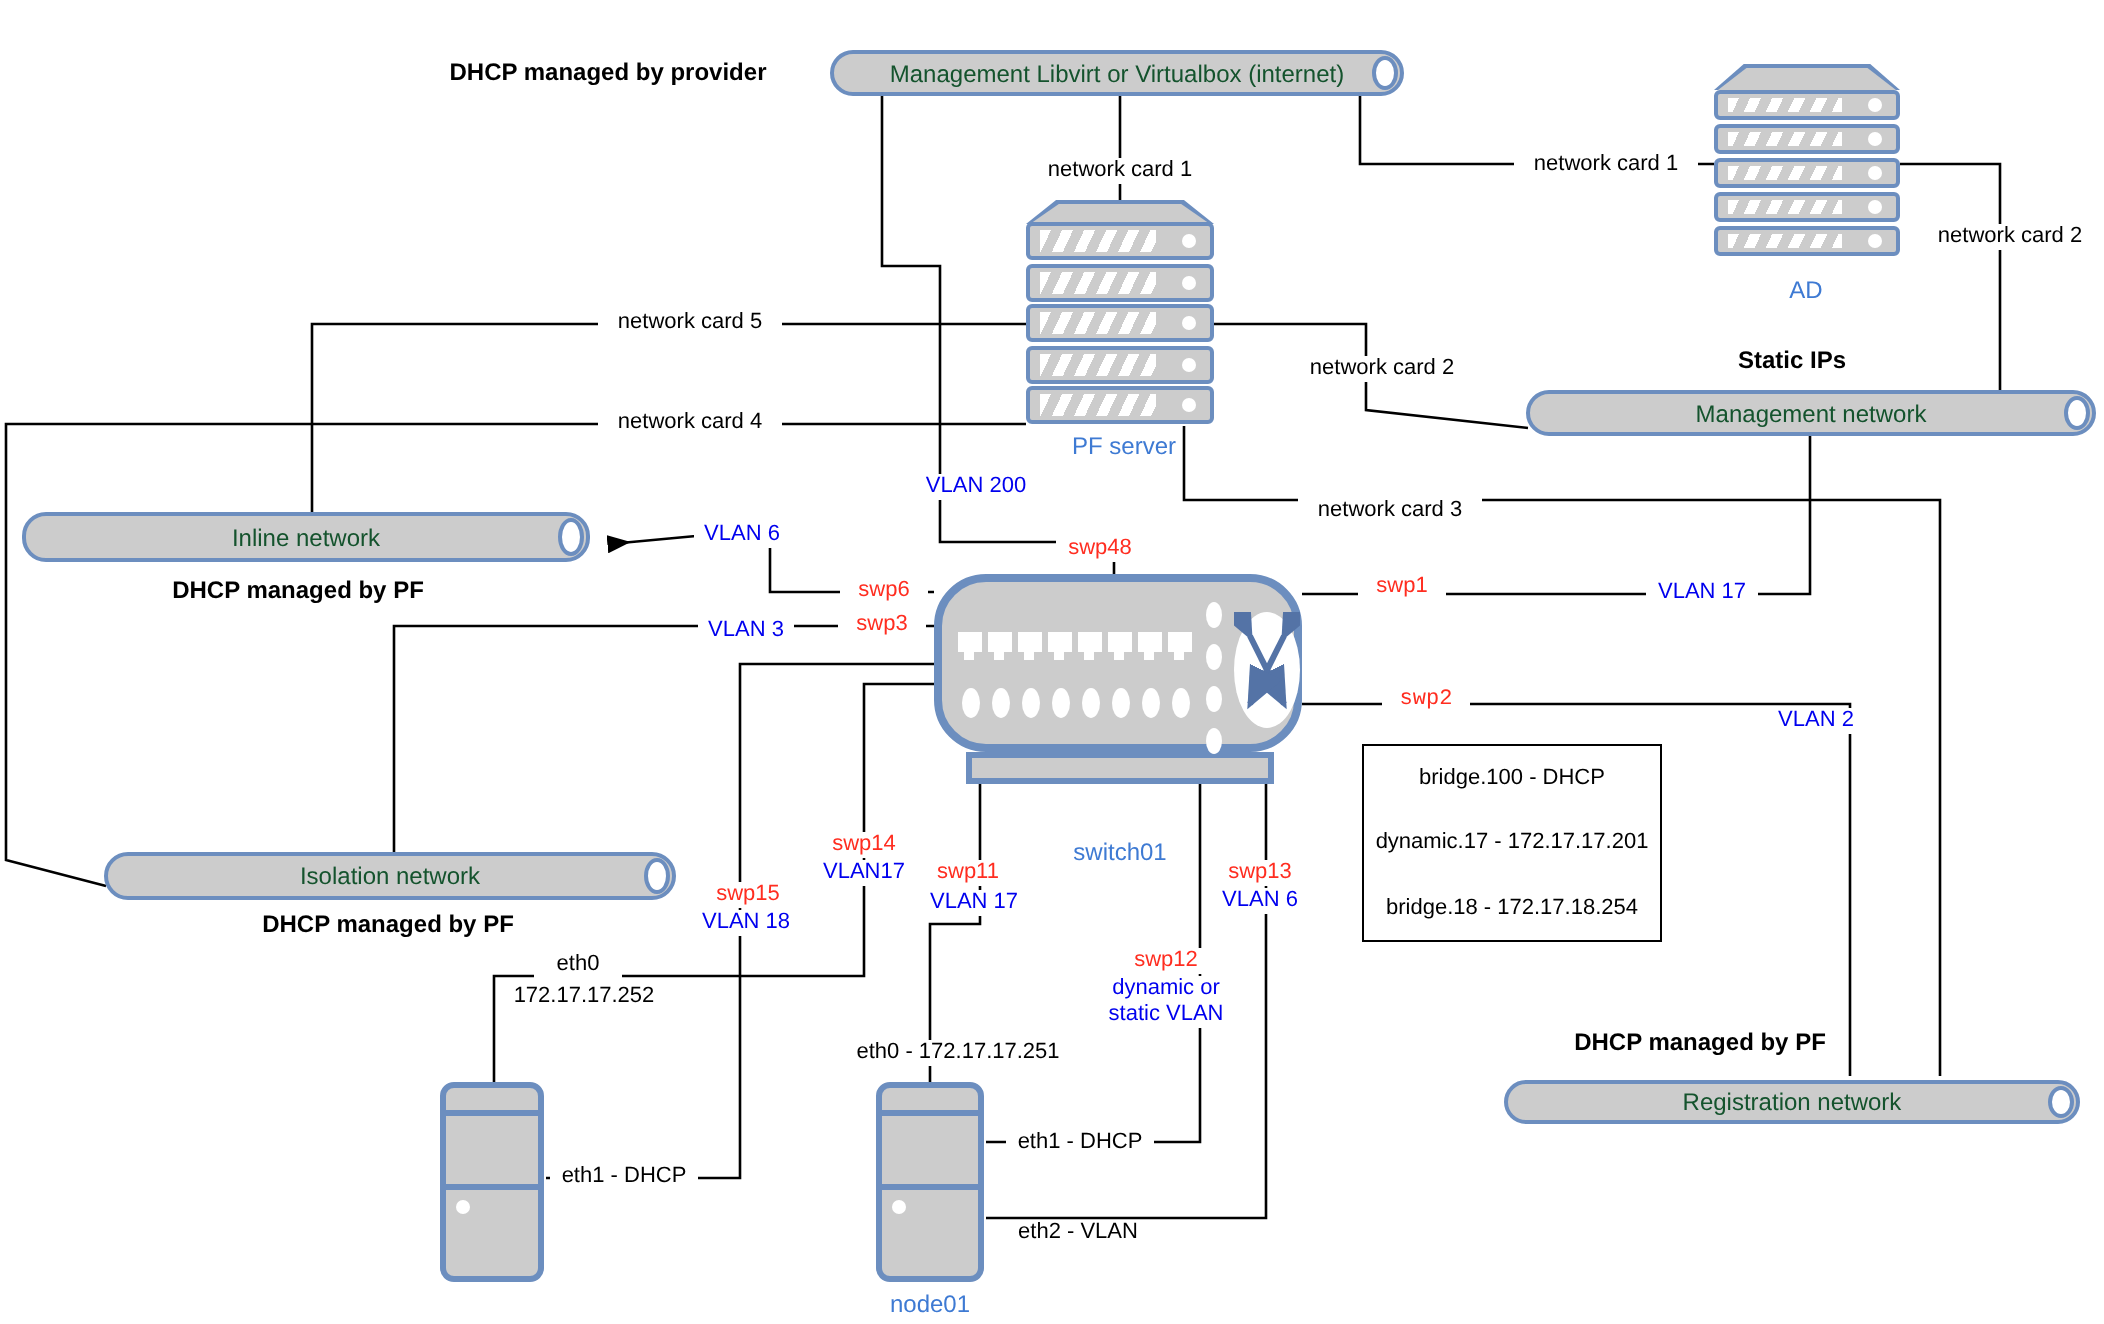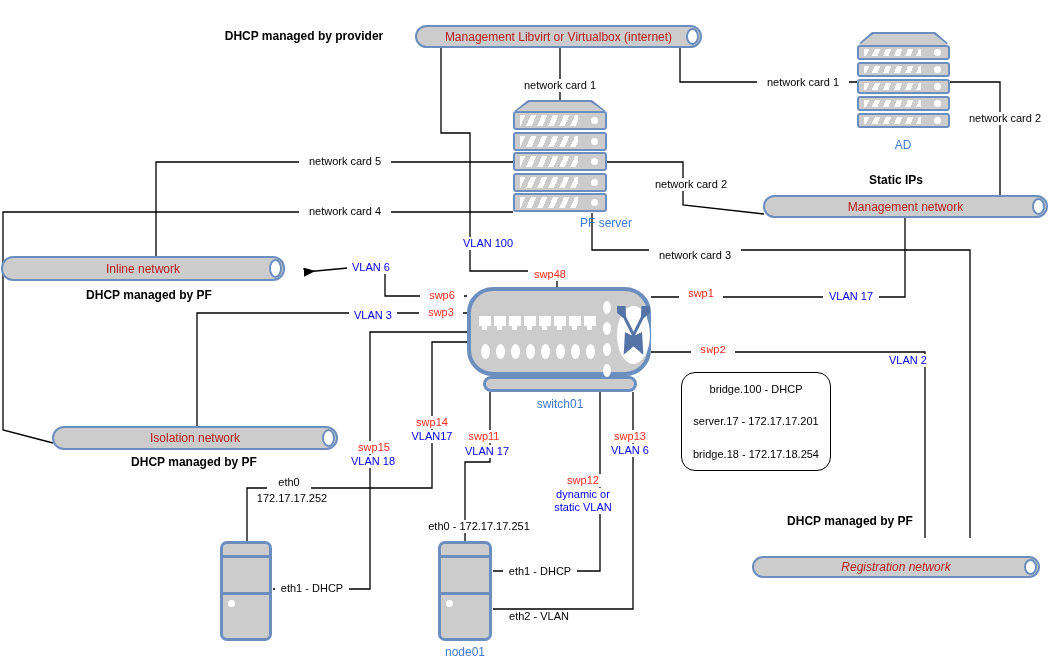--- a/index.html
+++ b/index.html
@@ -1,23 +1,23 @@
 <!DOCTYPE html>
 <html><head>
 <meta charset="utf-8">
 <style>
   html,body{margin:0;padding:0;}
   body{width:1052px;height:662px;position:relative;background:#fff;
        font-family:"Liberation Sans", sans-serif; overflow:hidden;}
   #wires{position:absolute;left:0;top:0;z-index:1;}
-  .shape{position:absolute;z-index:2;box-sizing:border-box;border-radius:14px;}
+  .shape{position:absolute;z-index:2;box-sizing:border-box;}
   
   .pipe{background:#ccc;border:2px solid #6c8ebf;border-radius:12px;
         display:flex;align-items:center;justify-content:center;
-        color:#b91c1c;font-size:12px;white-space:nowrap;}
+        color:#14532d;font-size:12px;white-space:nowrap;}
   .pipe::after{content:"";position:absolute;right:1px;top:1px;bottom:1px;width:13px;
         background:#fff;border:2px solid #6c8ebf;border-radius:50%;box-sizing:border-box;}
   
   .trap{clip-path:polygon(16% 0,84% 0,100% 100%,0 100%);background:#6c8ebf;}
   .trap .in{position:absolute;left:2px;right:2px;top:2px;bottom:0;
         clip-path:polygon(16% 0,84% 0,100% 100%,0 100%);background:#ccc;}
   .slat{position:relative;background:#ccc;border:2px solid #6c8ebf;border-radius:3px;
         box-sizing:border-box;}
   .slat .stripes{position:absolute;left:5px;top:2px;bottom:2px;width:64%;
         background:repeating-linear-gradient(115deg,#fff 0 5px,rgba(0,0,0,0) 5px 10px);}
@@ -82,27 +82,27 @@
     <polyline points="633,392 633,609 493,609"></polyline>
   </g>
 </svg>
 
 <div class="shape pipe" style="left:415px;top:25px;width:287px;height:23px;">
   <span>Management Libvirt or Virtualbox (internet)</span>
 </div>
 <div class="shape pipe" style="left:763px;top:195px;width:285px;height:23px;">
   <span>Management network</span>
 </div>
-<div class="shape pipe" style="left:1px;top:256px;width:284px;height:25px;">
+<div class="shape pipe" style="left:11px;top:256px;width:284px;height:25px;">
   <span>Inline network</span>
 </div>
 <div class="shape pipe" style="left:52px;top:426px;width:286px;height:24px;">
   <span>Isolation network</span>
 </div>
-<div class="shape pipe" style="left:752px;top:556px;width:288px;height:22px;font-style:italic;">
+<div class="shape pipe" style="left:752px;top:540px;width:288px;height:22px;">
   <span>Registration network</span>
 </div>
 
 <div class="shape trap" style="left:513px;top:100px;width:94px;height:12px;">
     <div class="in"></div>
   </div>
 <div class="shape" style="left:513px;top:111px;width:94px;">
   <div class="slat" style="height:19px;margin-bottom:1.5px;">
       <div class="stripes"></div>
       <div class="dot"></div>
@@ -200,21 +200,21 @@
   <div class="pwr"></div>
 </div>
 <div class="shape tower" style="left:438px;top:541px;width:54px;height:100px;">
   <div class="div1"></div>
     <div class="div2"></div>
   <div class="pwr"></div>
 </div>
 
 <div class="bridgebox shape" style="left:681px;top:372px;width:150px;height:99px;">
   <div>bridge.100 - DHCP</div>
-  <div>server.17 - 172.17.17.201</div>
+  <div>dynamic.17 - 172.17.17.201</div>
   <div>bridge.18 - 172.17.18.254</div>
 </div>
 
 <div class="lbl bold" style="left:220px;top:30px;width:168px;">DHCP managed by provider</div>
 <div class="lbl bold" style="left:863px;top:174px;width:66px;">Static IPs</div>
 <div class="lbl bold" style="left:83px;top:289px;width:132px;">DHCP managed by PF</div>
 <div class="lbl bold" style="left:128px;top:456px;width:132px;">DHCP managed by PF</div>
 <div class="lbl bold" style="left:784px;top:515px;width:132px;">DHCP managed by PF</div>
 
 <div class="lbl bg" style="left:514px;top:79px;width:92px;">network card 1</div>
@@ -229,34 +229,34 @@
 <div class="lbl red bg" style="left:420px;top:289px;width:44px;">swp6</div>
 <div class="lbl red bg" style="left:419px;top:306px;width:44px;">swp3</div>
 <div class="lbl red bg" style="left:679px;top:287px;width:44px;text-align:center;">swp1</div>
 <div class="lbl red bg" style="left:691px;top:344px;width:44px;font-family:Liberation Mono, monospace;">swp2</div>
 <div class="lbl red bg" style="left:410px;top:416px;width:44px;">swp14</div>
 <div class="lbl red bg" style="left:352px;top:441px;width:44px;">swp15</div>
 <div class="lbl red bg" style="left:462px;top:430px;width:44px;">swp11</div>
 <div class="lbl red bg" style="left:561px;top:474px;width:44px;">swp12</div>
 <div class="lbl red bg" style="left:608px;top:430px;width:44px;">swp13</div>
 
-<div class="lbl blue bg" style="left:447px;top:237px;width:82px;">VLAN 100</div>
+<div class="lbl blue bg" style="left:447px;top:237px;width:82px;">VLAN 200</div>
 <div class="lbl blue bg" style="left:347px;top:261px;width:48px;">VLAN 6</div>
 <div class="lbl blue bg" style="left:349px;top:309px;width:48px;">VLAN 3</div>
 <div class="lbl blue bg" style="left:823px;top:290px;width:56px;">VLAN 17</div>
 <div class="lbl blue bg" style="left:884px;top:354px;width:48px;">VLAN 2</div>
 <div class="lbl blue bg" style="left:408px;top:430px;width:48px;">VLAN17</div>
 <div class="lbl blue bg" style="left:349px;top:455px;width:48px;">VLAN 18</div>
 <div class="lbl blue bg" style="left:459px;top:445px;width:56px;">VLAN 17</div>
 <div class="lbl blue bg" style="left:606px;top:444px;width:48px;">VLAN 6</div>
 <div class="lbl blue bg wrap" style="left:546px;top:488px;width:74px;">dynamic or static VLAN</div>
 
-<div class="lbl dev" style="left:530px;top:217px;width:64px;margin-left:44px;">PF server</div>
+<div class="lbl dev" style="left:530px;top:217px;width:64px;">PF server</div>
 <div class="lbl dev" style="left:877px;top:139px;width:52px;">AD</div>
-<div class="lbl dev" style="left:532px;top:398px;width:56px;text-align:center;">switch01</div>
+<div class="lbl dev" style="left:532px;top:420px;width:56px;text-align:center;">switch01</div>
 <div class="lbl dev" style="left:218px;top:666px;width:56px;margin-top:28px;">node02</div>
 <div class="lbl dev" style="left:437px;top:646px;width:56px;">node01</div>
 
 <div class="lbl bg" style="left:267px;top:476px;width:44px;">eth0</div>
 <div class="lbl bg" style="left:252px;top:492px;width:80px;">172.17.17.252</div>
 <div class="lbl bg" style="left:275px;top:582px;width:74px;">eth1 - DHCP</div>
 <div class="lbl bg" style="left:419px;top:520px;width:120px;">eth0 - 172.17.17.251</div>
 <div class="lbl bg" style="left:503px;top:565px;width:74px;">eth1 - DHCP</div>
 <div class="lbl bg" style="left:502px;top:610px;width:74px;">eth2 - VLAN</div>
 

